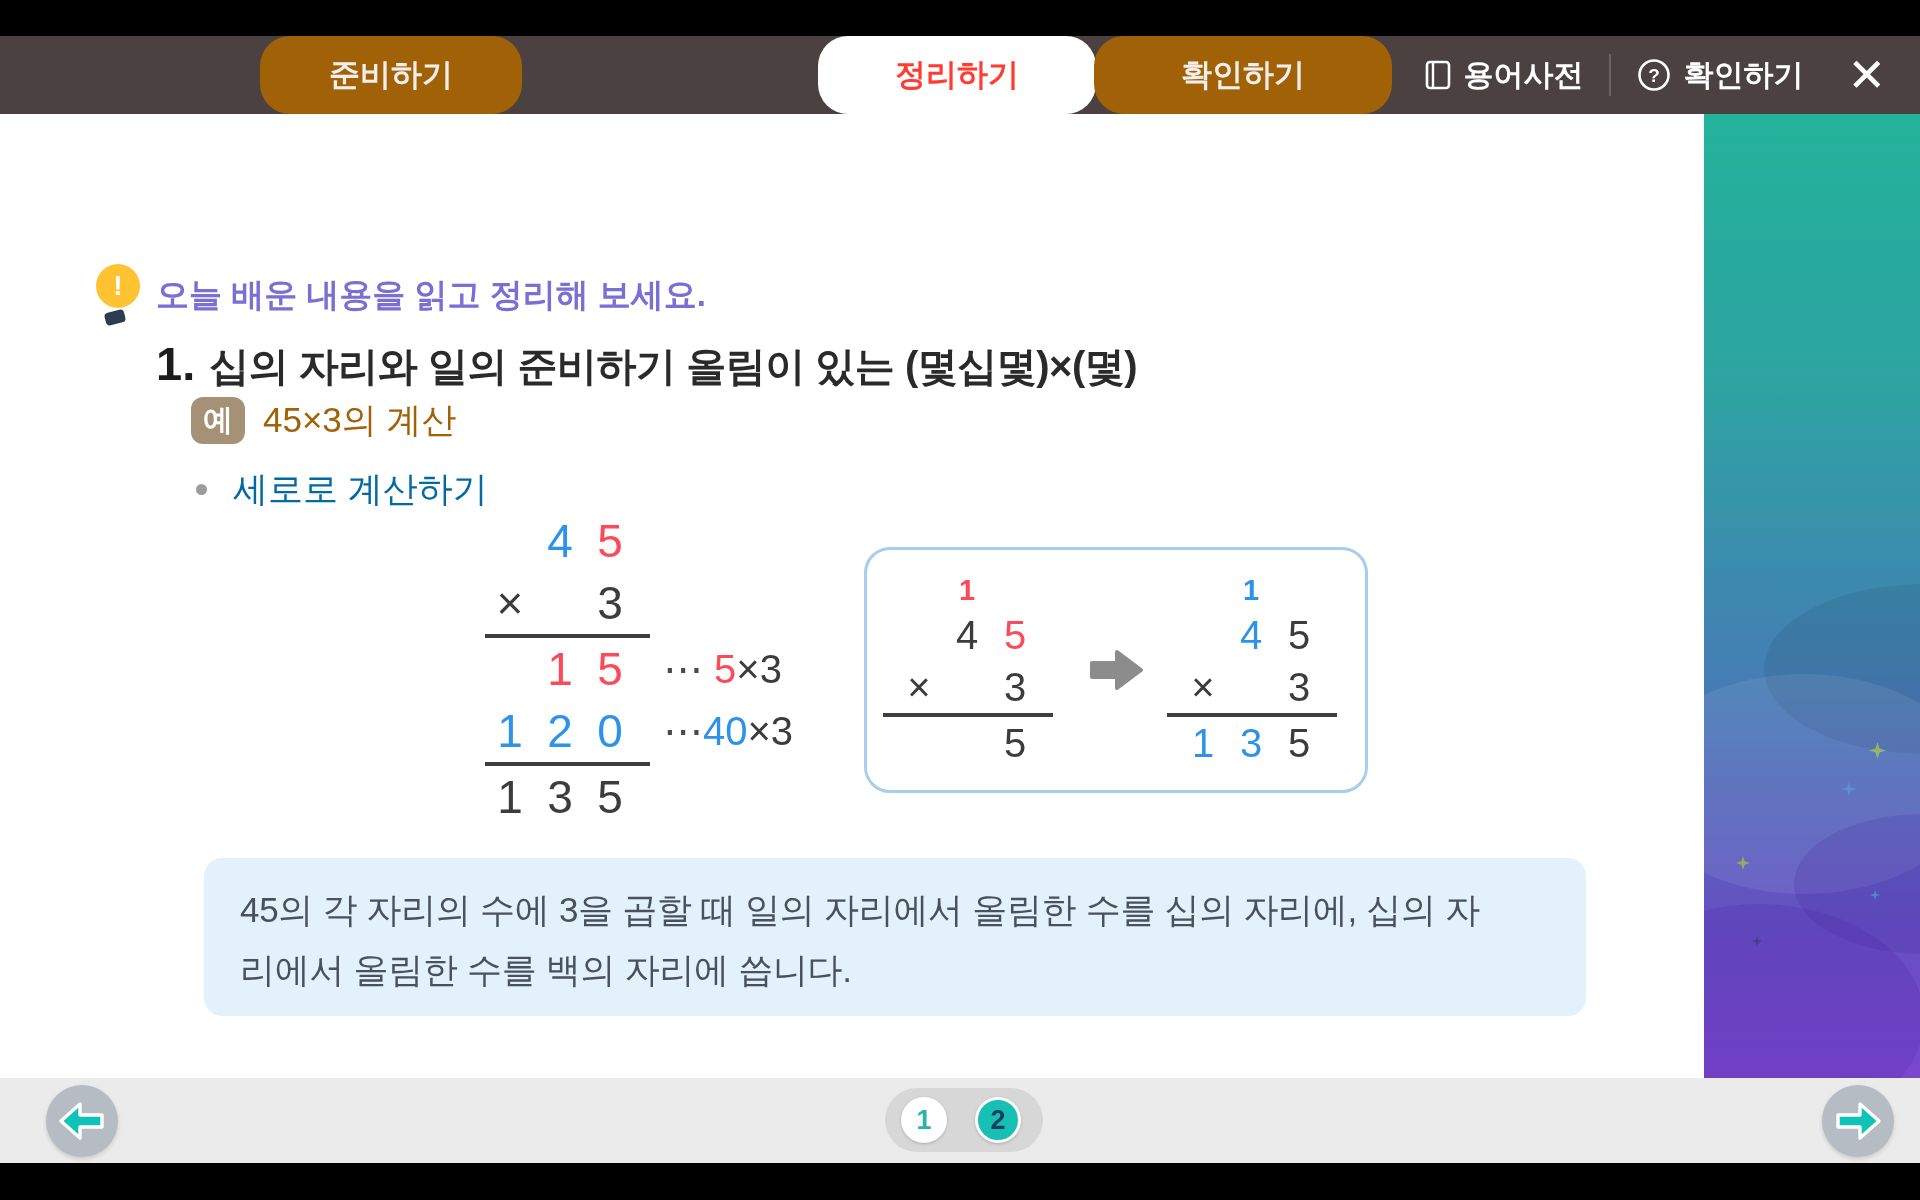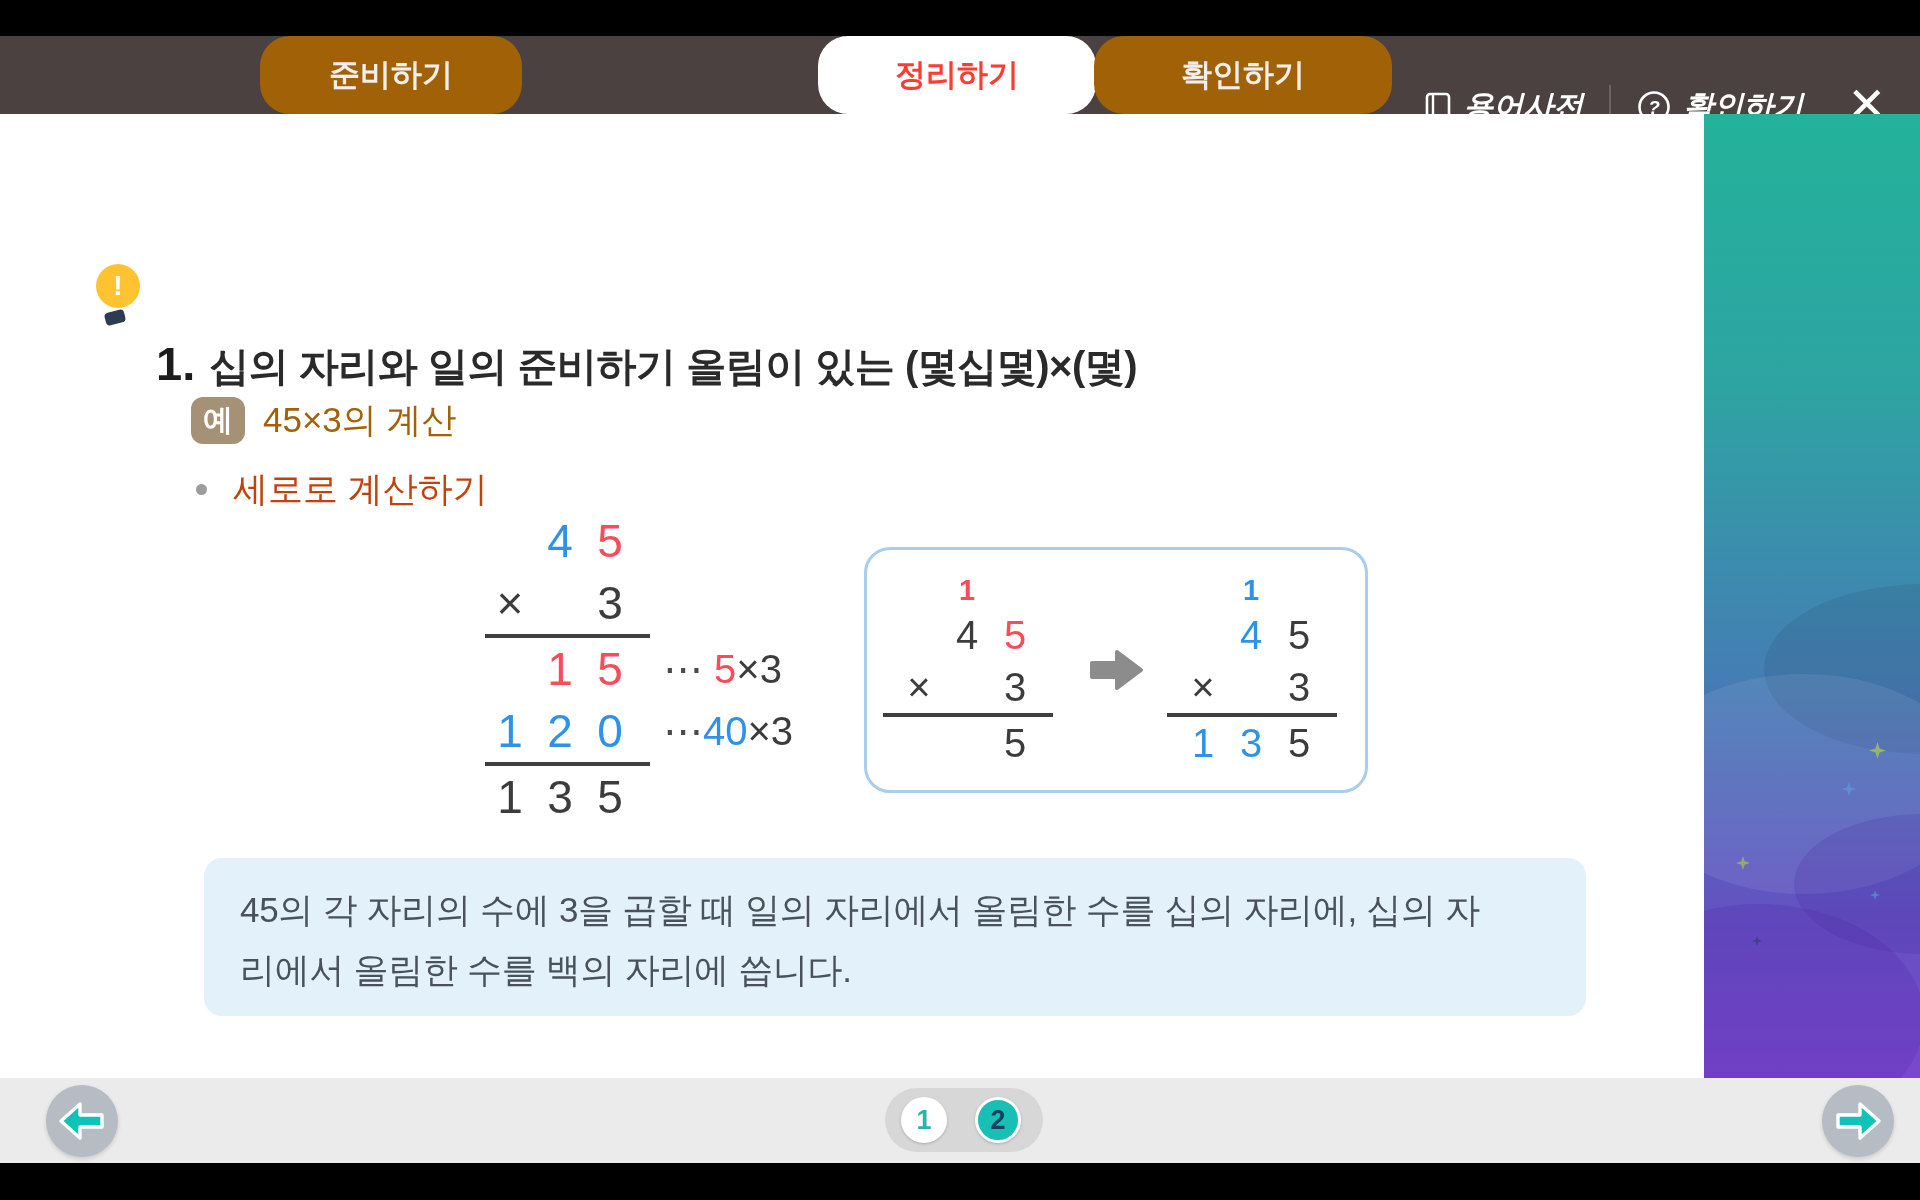--- a/index.html
+++ b/index.html
@@ -10,42 +10,42 @@
   .chapter-badge{position:absolute;left:0;top:1px;height:76px;width:227px;background:#d8502f;
     border-radius:0 40px 40px 0;display:flex;align-items:center;padding-left:50px;box-sizing:border-box;cursor:pointer;}
   .chapter-badge .chapter-label{color:#fff;font-weight:bold;font-size:40px;letter-spacing:1px;}
   .chapter-badge .chev-circle{width:42px;height:42px;border-radius:50%;background:#a12c10;margin-left:16px;
     display:flex;align-items:center;justify-content:center;color:#fff;font-size:22px;font-weight:bold;}
   .tab{position:absolute;top:0;height:78px;border-radius:30px;display:flex;align-items:center;justify-content:center;
     background:#a16207;color:#f2eeeb;font-size:31px;font-weight:bold;cursor:pointer;}
   .tab.active{background:#ffffff;color:#ff3b32;}
   .tab1{left:260px;width:262px;} .tab2{left:522px;width:298px;}
   .tab3{left:818px;width:278px;} .tab4{left:1094px;width:298px;}
-  .hdr-tools{position:absolute;right:0;top:13px;height:78px;display:flex;align-items:flex-end;font-style:italic;}
+  .hdr-tools{position:absolute;right:0;top:0;height:78px;display:flex;align-items:center;}
   .tool{display:flex;align-items:center;gap:12px;color:#fff;font-size:30px;font-weight:bold;cursor:pointer;}
   .tool-divider{width:2px;height:42px;background:#6d6461;margin:0 26px;}
   .close-btn{color:#fff;font-size:46px;font-weight:bold;margin:0 34px 0 44px;cursor:pointer;line-height:1;}
   
   .content{position:absolute;left:0;top:114px;width:1920px;height:964px;background:#fff;}
   .tip-row{position:absolute;left:96px;top:150px;display:flex;align-items:center;}
   .bulb{position:relative;width:44px;height:62px;margin-right:16px;}
   .bulb .globe{position:absolute;left:0;top:0;width:44px;height:44px;border-radius:50%;background:#ffc331;
     display:flex;align-items:center;justify-content:center;color:#fff;font-weight:bold;font-size:28px;}
   .bulb .base{position:absolute;left:9px;bottom:2px;width:20px;height:13px;border-radius:4px;background:#2c3c53;transform:rotate(-14deg);}
   .tip-text{color:#7a6fd2;font-size:33px;font-weight:bold;}
   .section-row{position:absolute;left:156px;top:222px;display:flex;align-items:baseline;}
   .section-no{font-size:47px;font-weight:bold;color:#1c1c1c;margin-right:14px;}
   .section-title{font-size:40px;font-weight:bold;color:#2a2a2a;letter-spacing:-0.5px;}
   .example-row{position:absolute;left:191px;top:283px;display:flex;align-items:center;}
   .example-badge{width:54px;height:47px;border-radius:12px;background:#a59276;color:#fff;font-size:30px;font-weight:bold;
     display:flex;align-items:center;justify-content:center;margin-right:18px;}
   .example-text{font-size:35px;color:#a16207;}
   .bullet-row{position:absolute;left:196px;top:352px;display:flex;align-items:center;}
   .bullet-dot{width:11px;height:11px;border-radius:50%;background:#9c9c9c;margin-right:26px;}
-  .bullet-text{font-size:35px;color:#c2410c;}
+  .bullet-text{font-size:35px;color:#0369a1;}
   
   .calc-main{position:absolute;left:485px;top:396px;width:150px;}
   .crow{height:62px;display:flex;align-items:center;position:relative;font-size:46px;color:#3c3c3c;}
   .calc-main .cell{display:inline-block;width:50px;text-align:center;}
   .rule{border-top:4px solid #3f3f3f;width:165px;height:0;}
   .cnote{position:absolute;left:178px;top:50%;transform:translateY(-50%);white-space:nowrap;font-size:40px;color:#3c3c3c;}
   .cnote .seg{letter-spacing:0;}
   .c-red{color:#fb4a59;} .c-blue{color:#2e93e8;} .c-dark{color:#3c3c3c;} .c-dots{color:#4a4a4a;}
   
   .calc-box{position:absolute;left:864px;top:433px;width:504px;height:246px;border:3px solid #a9cdee;border-radius:26px;
@@ -124,20 +124,21 @@
 
   <div class="content">
 
     <div class="tip-row">
       <div class="bulb">
         <div class="globe">
             <span>!</span>
           </div>
         <div class="base"></div>
       </div>
+      <div class="tip-text">오늘 배운 내용을 읽고 정리해 보세요.</div>
     </div>
 
     <div class="section-row">
       <span class="section-no">1.</span>
       <span class="section-title">십의 자리와 일의 준비하기 올림이 있는 (몇십몇)×(몇)</span>
     </div>
 
     <div class="example-row">
       <div class="example-badge">예</div>
       <div class="example-text">45×3의 계산</div>

